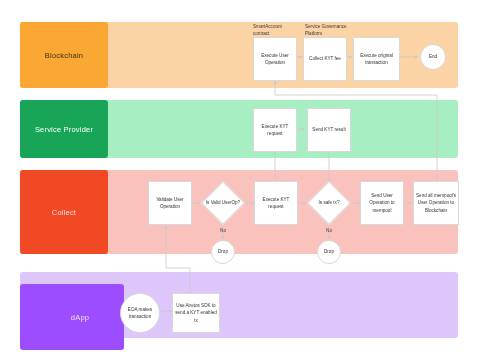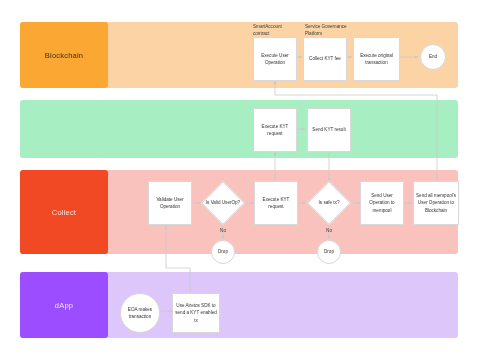--- a/index.html
+++ b/index.html
@@ -39,21 +39,21 @@
     font-size: 7.5px;
     letter-spacing: .2px;
   }
   #band-blockchain      { top: 22px;  height: 66px; background: #fbd3a4; }
   #label-blockchain     { top: 22px;  height: 66px; background: #faa733; color: #3d3120; }
   #band-service         { top: 100px; height: 58px; background: #a7eec2; }
   #label-service        { top: 100px; height: 58px; background: #18a558; color: #ffffff; }
   #band-bundler         { top: 170px; height: 84px; background: #fac2bd; }
   #label-bundler        { top: 170px; height: 84px; background: #f04923; color: #ffe3de; }
   #band-dapp            { top: 272px; height: 66px; background: #ddc6fa; }
-  #label-dapp           { top: 272px; height: 66px; background: #9b4dff; color: #f0e2ff; }
+  #label-dapp           { top: 284px; height: 66px; background: #9b4dff; color: #f0e2ff; padding-left: 16px; }
 
   
   .node {
     position: absolute;
     background: #ffffff;
     border: 1px solid #d8d8d8;
     display: flex;
     align-items: center;
     justify-content: center;
     text-align: center;
@@ -113,20 +113,23 @@
 <div id="canvas">
 
   <div class="band" id="band-blockchain"></div>
   <div class="band" id="band-service"></div>
   <div class="band" id="band-bundler"></div>
   <div class="band" id="band-dapp"></div>
 
   <div class="band-label" id="label-blockchain">
     <span>Blockchain</span>
   </div>
+  <div class="band-label" id="label-service">
+    <span>Service Provider</span>
+  </div>
   <div class="band-label" id="label-bundler">
     <span>Collect</span>
   </div>
   <div class="band-label" id="label-dapp">
     <span>dApp</span>
   </div>
 
   <svg id="wires" viewBox="0 0 480 364">
     <defs>
       <marker id="arrow" markerWidth="5" markerHeight="5" refX="4.2" refY="2" orient="auto">

